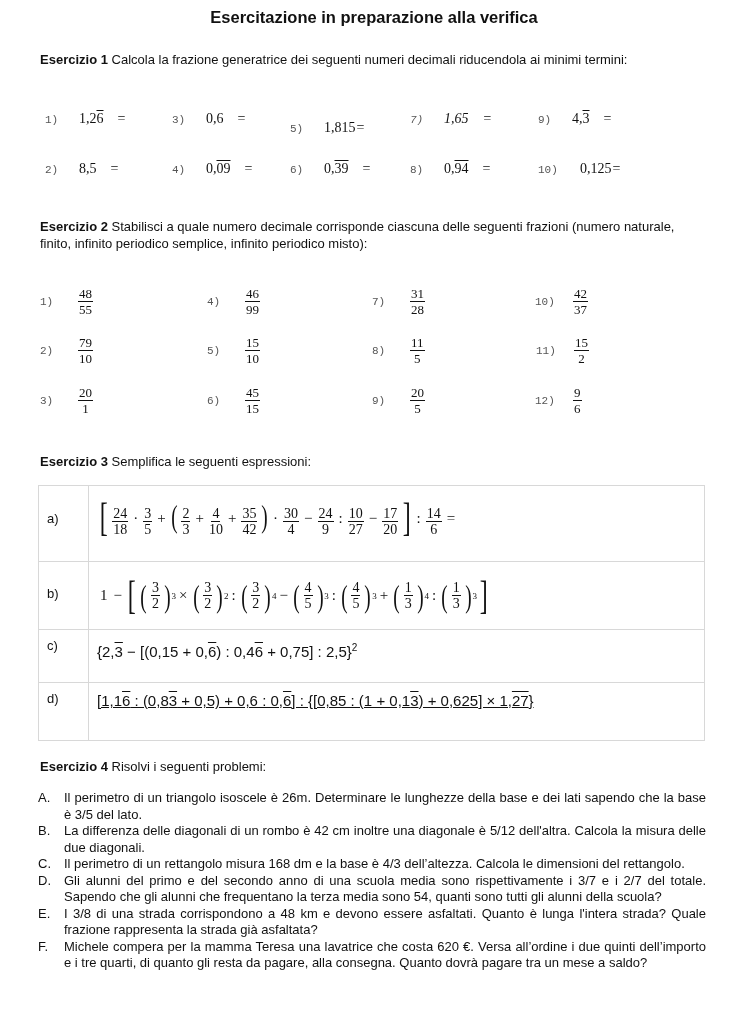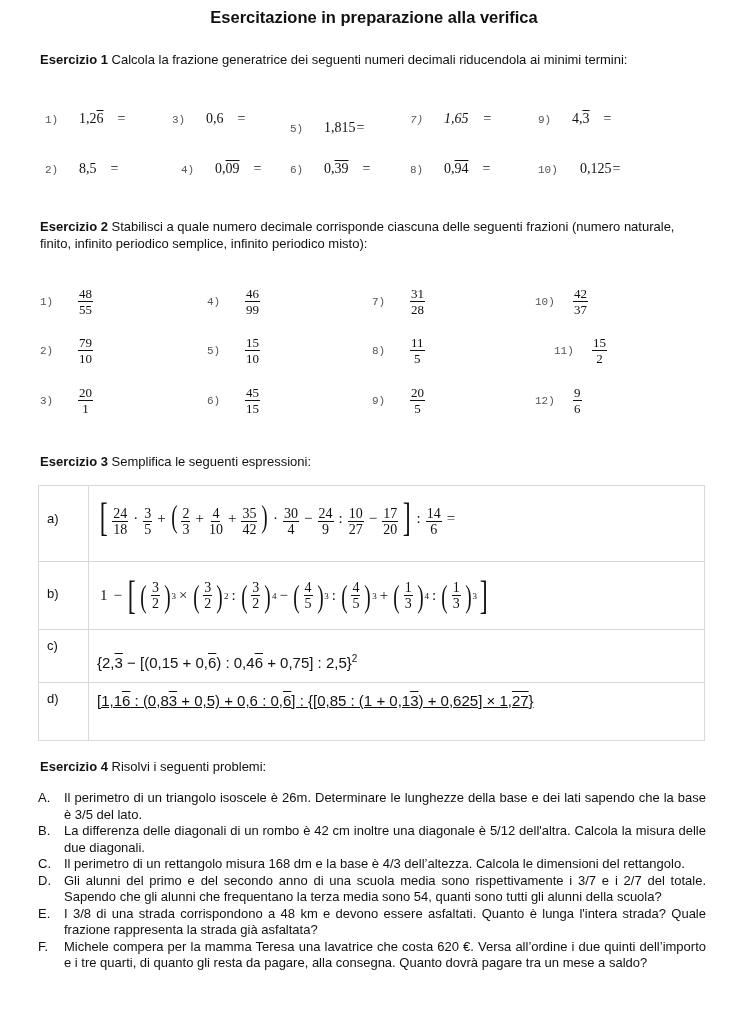--- a/index.html
+++ b/index.html
@@ -47,21 +47,21 @@
 
 <div class="abs ex-head" style="top:51px;">
   <b>Esercizio 1</b>
   <span>Calcola la frazione generatrice dei seguenti numeri decimali riducendola ai minimi termini:</span>
 </div>
 
 <div id="ex1">
     <div class="abs e1" style="left: 45px; top: 110px;"><span class="num mono" style="width: 22px;">1)</span><span class="val"><span>1,</span><span>2</span><span class="ov">6</span></span><span class="eq" style="margin-left: 14px;">=</span></div>
     <div class="abs e1" style="left: 45px; top: 160px;"><span class="num mono" style="width: 22px;">2)</span><span class="val"><span>8,5</span></span><span class="eq" style="margin-left: 14px;">=</span></div>
     <div class="abs e1" style="left: 172px; top: 110px;"><span class="num mono" style="width: 22px;">3)</span><span class="val"><span>0,6</span></span><span class="eq" style="margin-left: 14px;">=</span></div>
-    <div class="abs e1" style="left: 172px; top: 160px; margin-left: 9px;"><span class="num mono" style="width: 22px;">4)</span><span class="val"><span>0,</span><span class="ov">09</span></span><span class="eq" style="margin-left: 14px;">=</span></div>
+    <div class="abs e1" style="left: 172px; top: 160px;"><span class="num mono" style="width: 22px;">4)</span><span class="val"><span>0,</span><span class="ov">09</span></span><span class="eq" style="margin-left: 14px;">=</span></div>
     <div class="abs e1" style="left: 290px; top: 110px; margin-top: 9px;"><span class="num mono" style="width: 22px;">5)</span><span class="val"><span>1,815</span></span><span class="eq" style="margin-left: 1px;">=</span></div>
     <div class="abs e1" style="left: 290px; top: 160px;"><span class="num mono" style="width: 22px;">6)</span><span class="val"><span>0,</span><span class="ov">39</span></span><span class="eq" style="margin-left: 14px;">=</span></div>
     <div class="abs e1" style="left: 410px; top: 110px; font-style: italic;"><span class="num mono" style="width: 22px;">7)</span><span class="val"><span>1,65</span></span><span class="eq" style="margin-left: 14px;">=</span></div>
     <div class="abs e1" style="left: 410px; top: 160px;"><span class="num mono" style="width: 22px;">8)</span><span class="val"><span>0,</span><span class="ov">94</span></span><span class="eq" style="margin-left: 14px;">=</span></div>
     <div class="abs e1" style="left: 538px; top: 110px;"><span class="num mono" style="width: 22px;">9)</span><span class="val"><span>4,</span><span class="ov">3</span></span><span class="eq" style="margin-left: 14px;">=</span></div>
     <div class="abs e1" style="left: 538px; top: 160px;"><span class="num mono" style="width: 30px;">10)</span><span class="val"><span>0,125</span></span><span class="eq" style="margin-left: 1px;">=</span></div>
   </div>
 
 <div class="abs ex-head" style="top:218px;">
   <b>Esercizio 2</b>
@@ -142,21 +142,21 @@
     </div>
     <div class="dots" style="left: 424px; top: 415px;"></div>
     <div class="abs e2" style="left: 535px; top: 287px;">
       <span class="num mono">10)</span>
       <span class="frac">
         <span class="n">42</span>
         <span class="d">37</span>
       </span>
     </div>
     <div class="dots" style="left: 587px; top: 316px;"></div>
-    <div class="abs e2" style="left: 554px; top: 336px;">
+    <div class="abs e2" style="left: 536px; top: 336px;">
       <span class="num mono">11)</span>
       <span class="frac">
         <span class="n">15</span>
         <span class="d">2</span>
       </span>
     </div>
     <div class="dots" style="left: 587px; top: 365px;"></div>
     <div class="abs e2" style="left: 535px; top: 386px;">
       <span class="num mono">12)</span>
       <span class="frac">
@@ -308,21 +308,21 @@
           </span>
           <span class="midb">)</span>
           <sup class="p">3</sup>
         </span>
         <span class="bigb">]</span>
       </div>
   </div>
 
   <div class="row" style="height:52px;">
     <div class="lab" style="padding-top:8px;">c)</div>
-    <div class="expr sans-expr" style="align-items:center;padding-top:12px;">
+    <div class="expr sans-expr" style="align-items:flex-start;padding-top:12px;">
       <span style="white-space:pre"><span>{2,</span><span class="ov">3</span><span> − [(0,15 + 0,</span><span class="ov">6</span><span>) : 0,4</span><span class="ov">6</span><span> + 0,75] : 2,5}</span><sup style="font-size:10px">2</sup></span>
     </div>
   </div>
 
   <div class="row" style="height:57px;">
     <div class="lab" style="padding-top:8px;">d)</div>
     <div class="expr sans-expr" style="align-items:flex-start;padding-top:9px;text-decoration:underline;">
       <span style="white-space:pre"><span>[1,1</span><span class="ov">6</span><span> : (0,8</span><span class="ov">3</span><span> + 0,5) + 0,6 : 0,</span><span class="ov">6</span><span>] : {[0,85 : (1 + 0,1</span><span class="ov">3</span><span>) + 0,625] × 1,</span><span class="ov">27</span><span>}</span></span>
     </div>
   </div>

